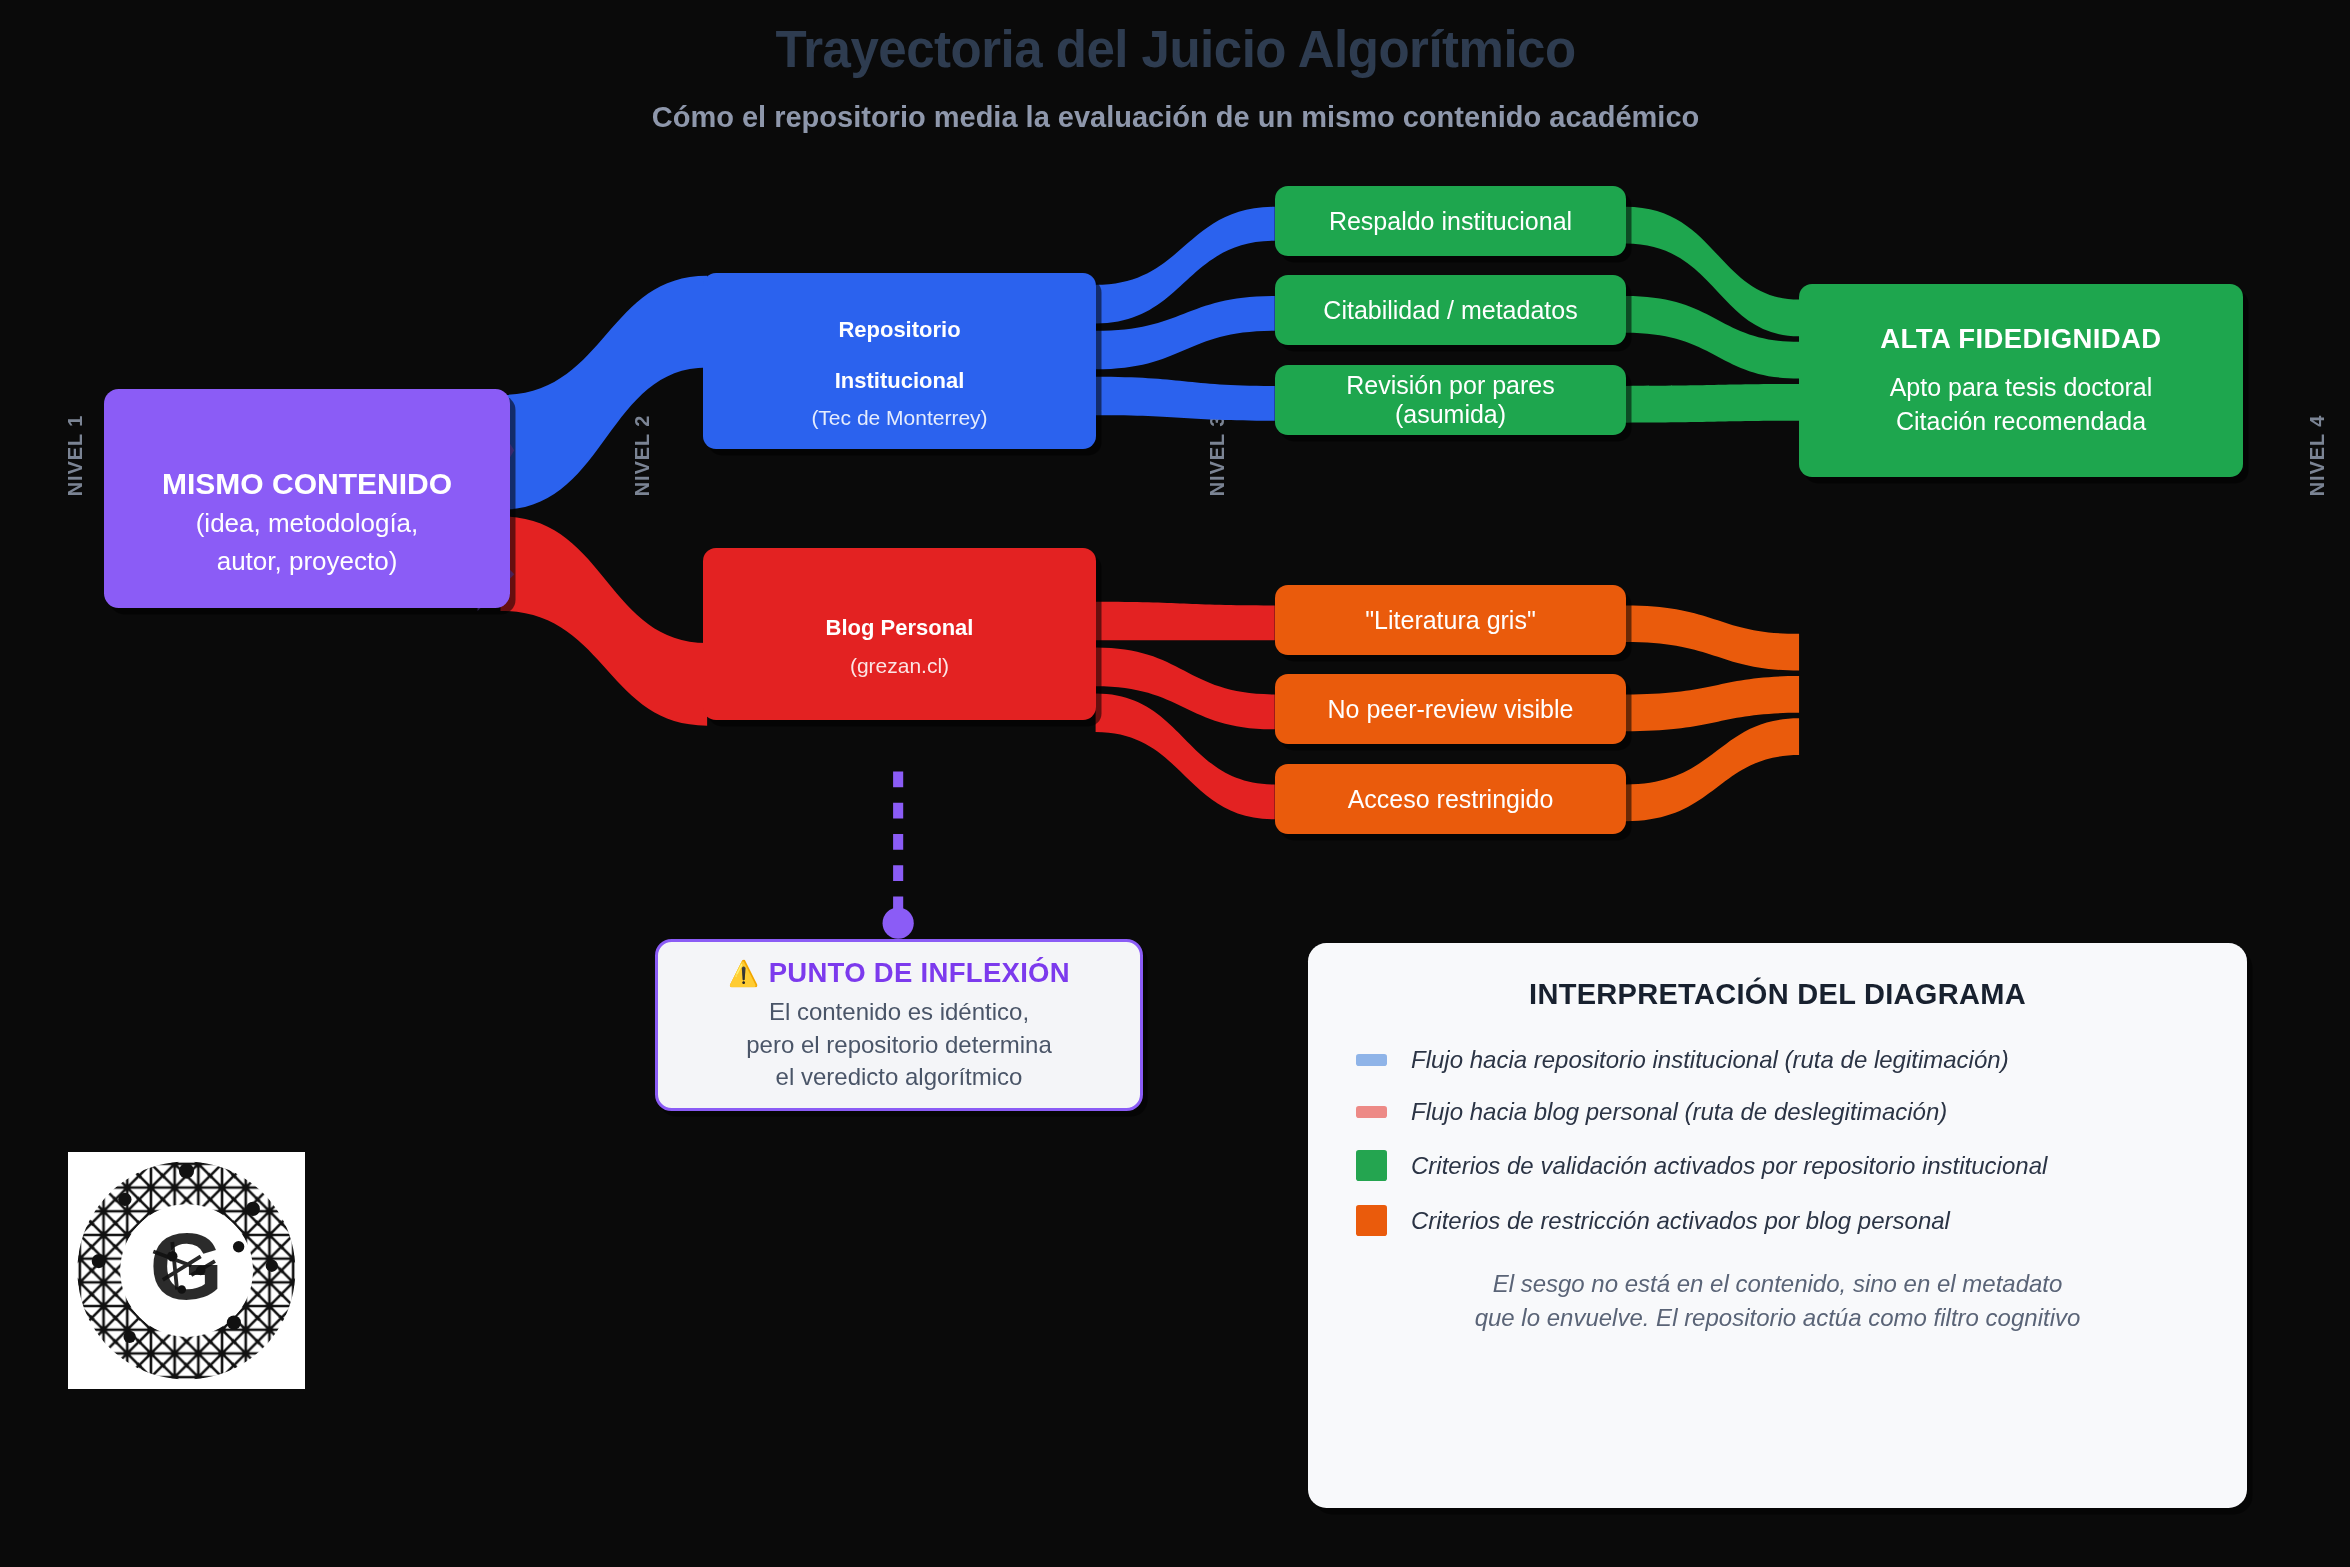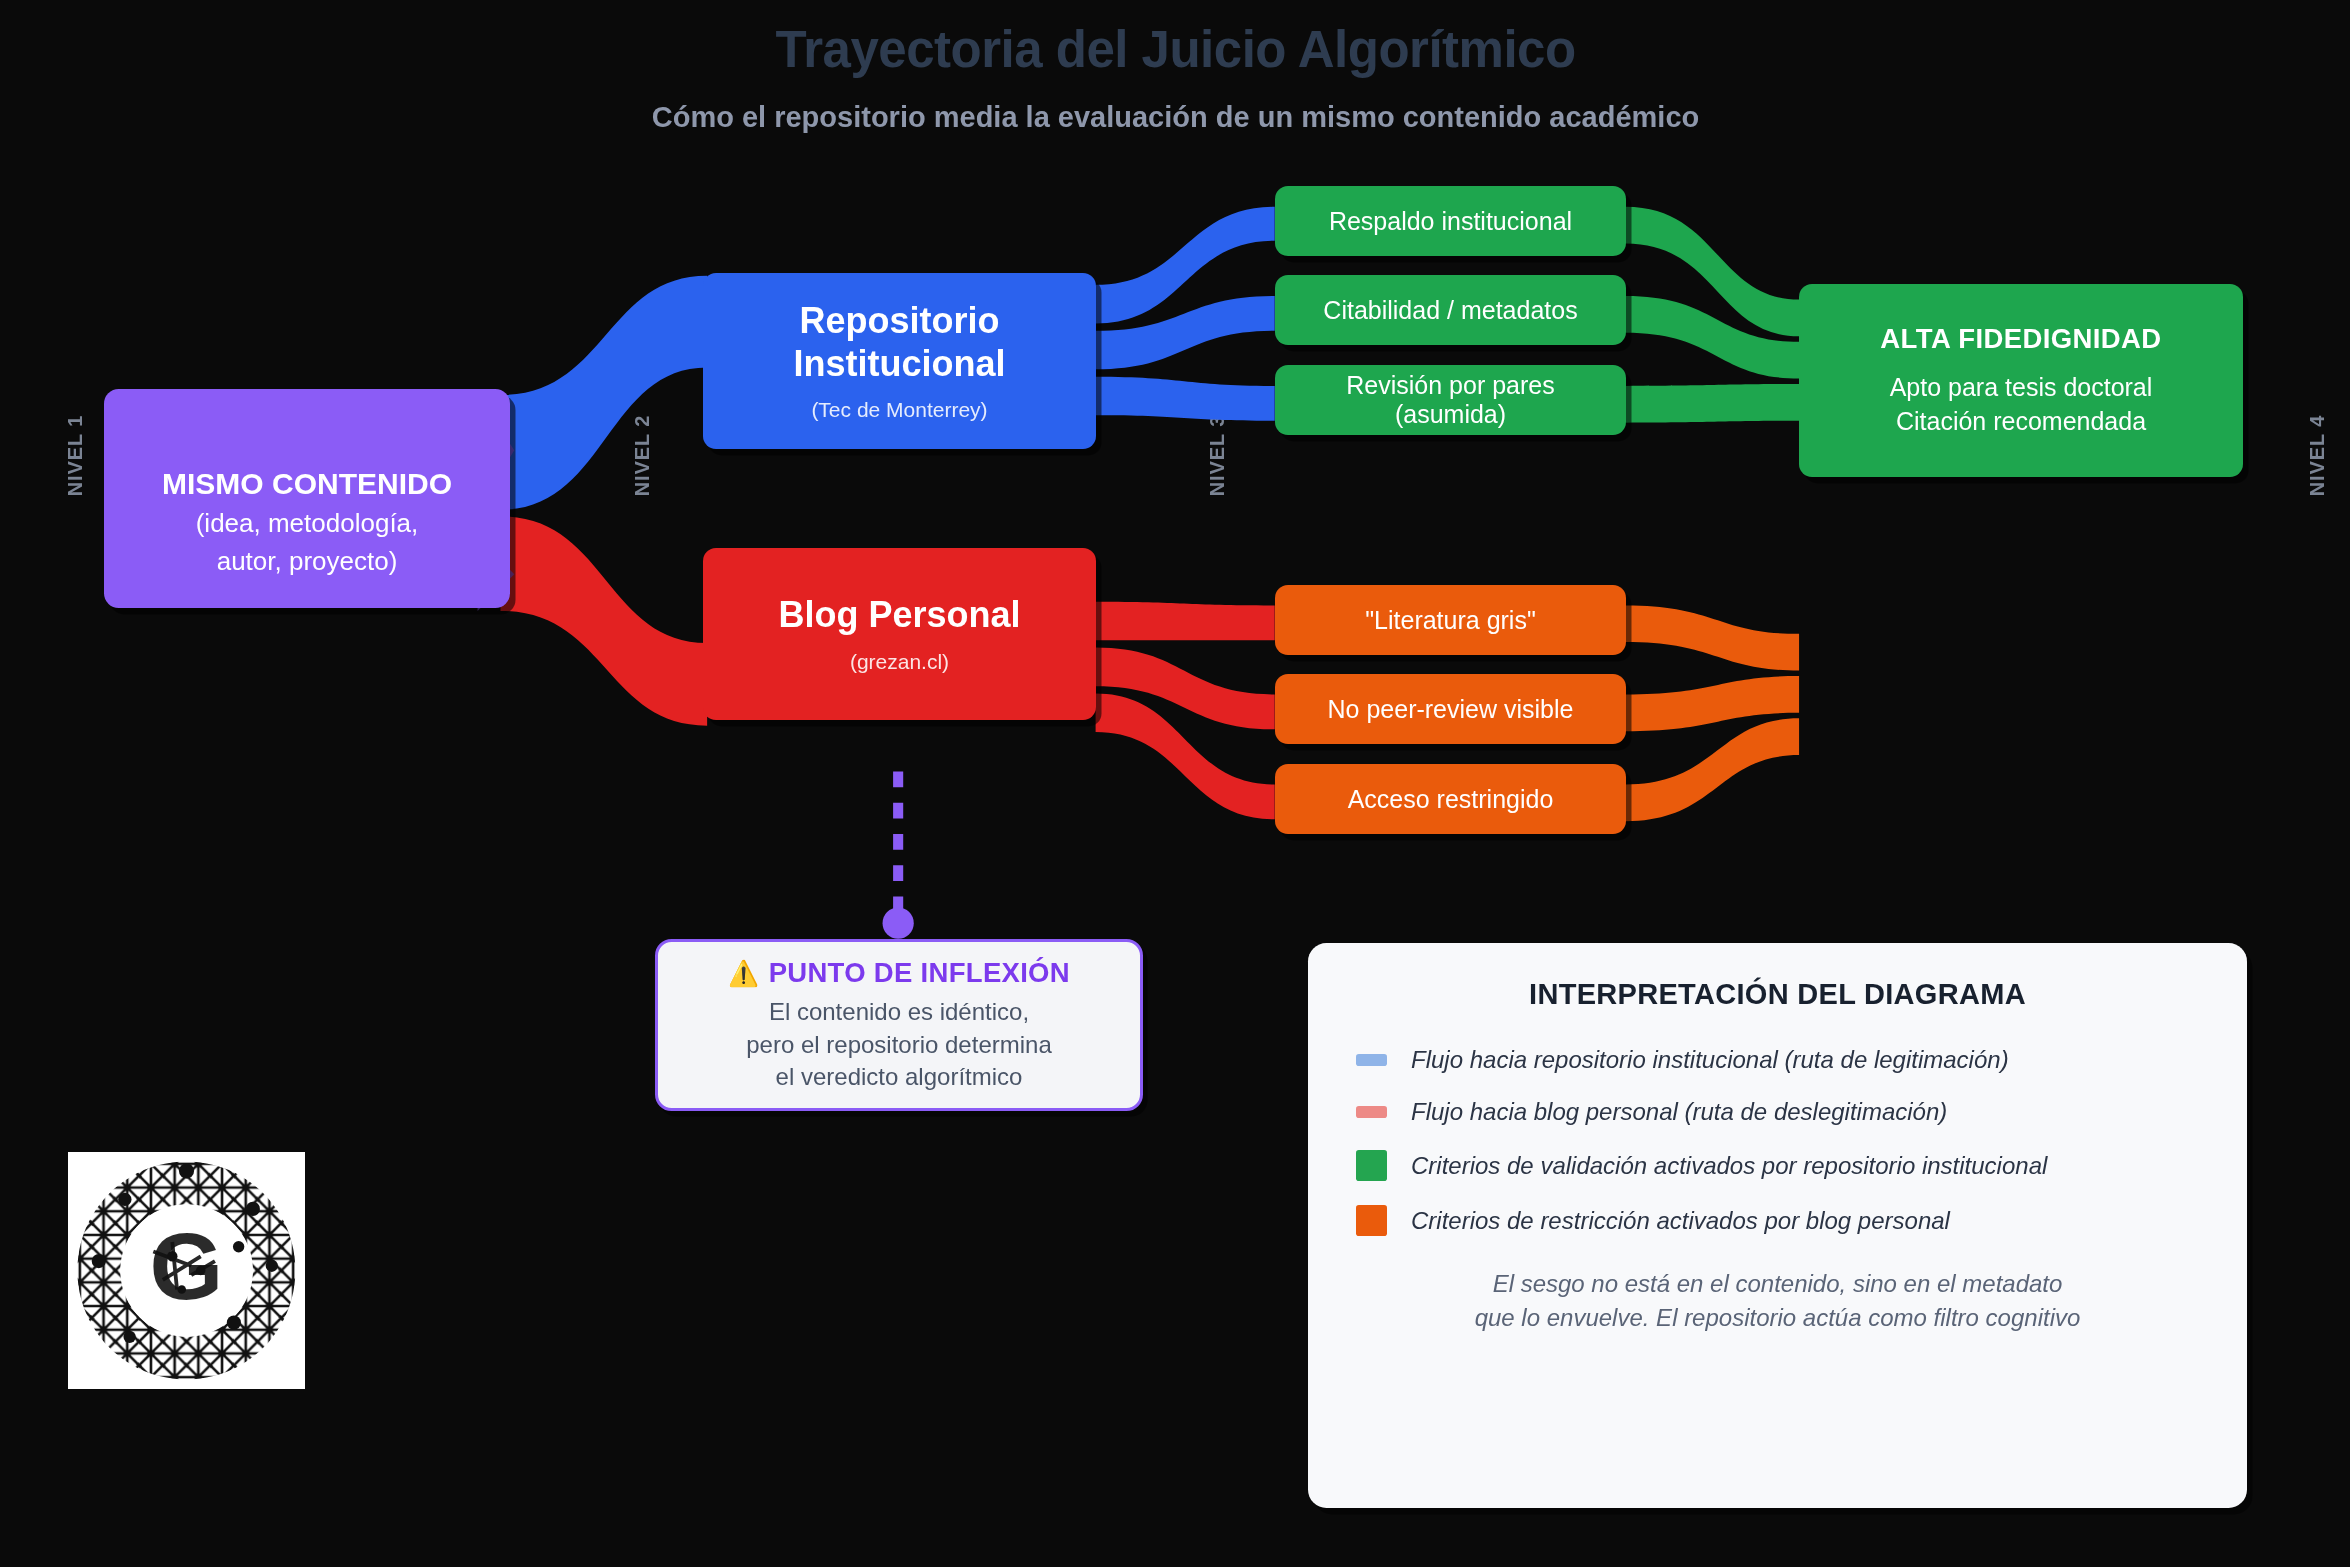--- a/index.html
+++ b/index.html
@@ -57,21 +57,21 @@
   .node .big { font-size: 27.5px; font-weight: bold; letter-spacing: 0.4px; }
   .node .desc { font-size: 25px; line-height: 1.35; margin-top: 16.5px; }
 
   #n-source { left: 104px; top: 389px; width: 406px; height: 219px;
               background: #8b5cf6; border-radius: 14.7px; }
   #n-source .t1 { font-size: 30px; margin-top: 47px; }
   #n-source .t2 { font-size: 26px; margin-top: 5.5px; }
 
   #n-repo   { left: 703px; top: 273px; width: 393px; height: 176px; background: #2b62ee; }
   #n-blog   { left: 703px; top: 548px; width: 393px; height: 172px; background: #e32222; }
-  #n-repo .t1, #n-blog .t1 { font-size: 36px; }
+  #n-repo .t1, #n-blog .t1 { font-size: 22px; margin-top: 25px; }
 
   .crit { height: 70px; width: 351px; border-radius: 13px;
           font-size: 25px; font-weight: normal; }
   #c-g1 { left: 1275px; top: 186px; background: #1ea64e; }
   #c-g2 { left: 1275px; top: 275px; background: #1ea64e; }
   #c-g3 { left: 1275px; top: 365px; background: #1ea64e; }
   #c-o1 { left: 1275px; top: 585px; background: #ea5b0c; }
   #c-o2 { left: 1275px; top: 674px; background: #ea5b0c; }
   #c-o3 { left: 1275px; top: 764px; background: #ea5b0c; }
 

